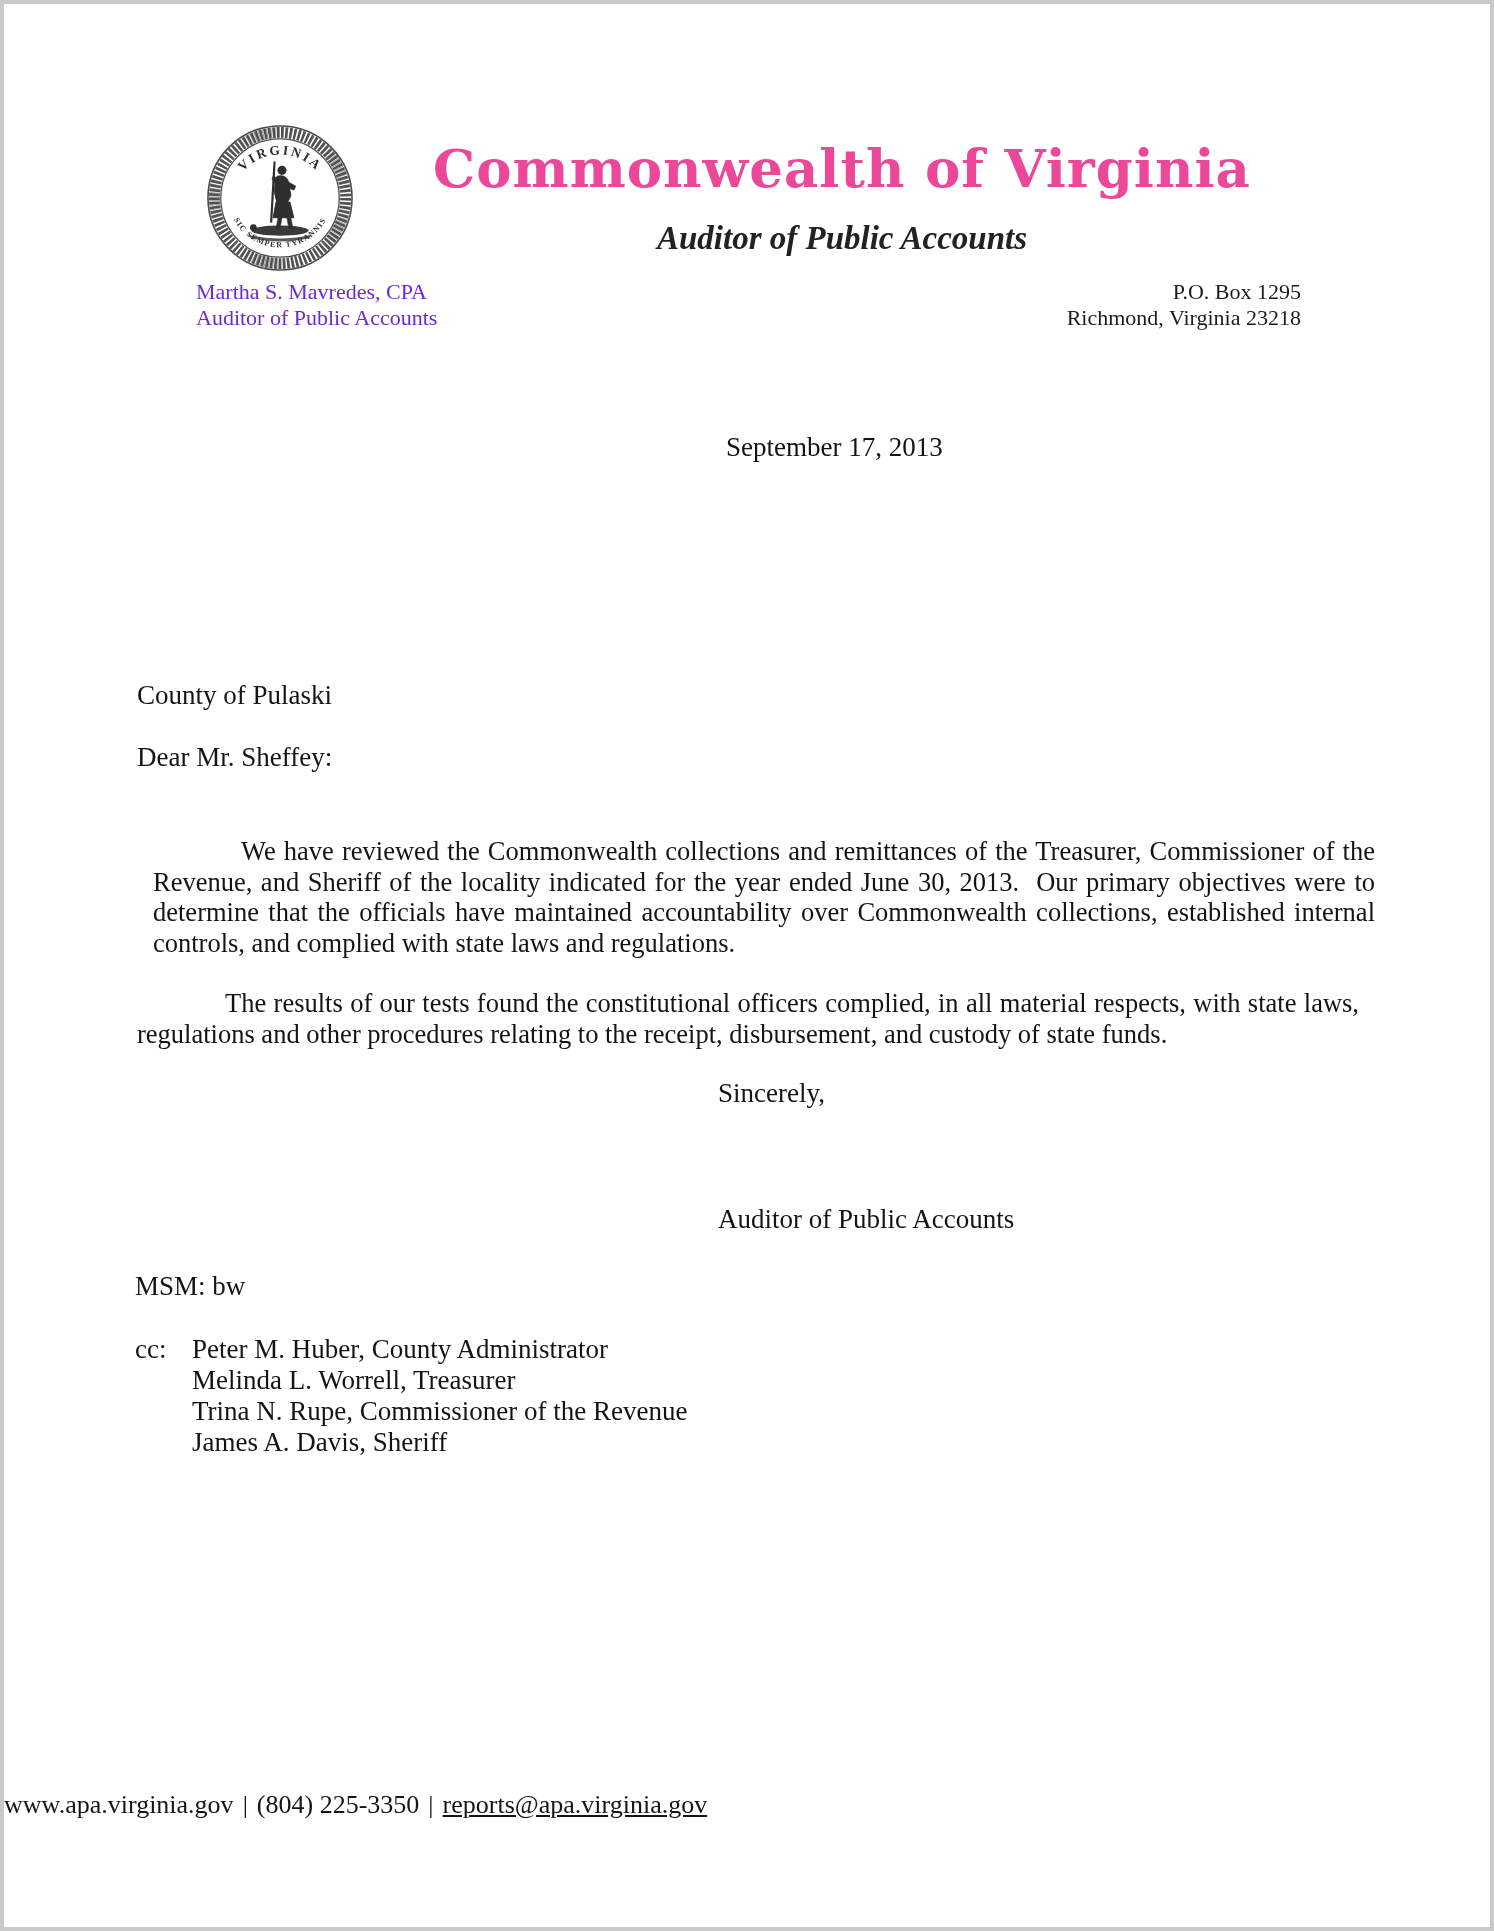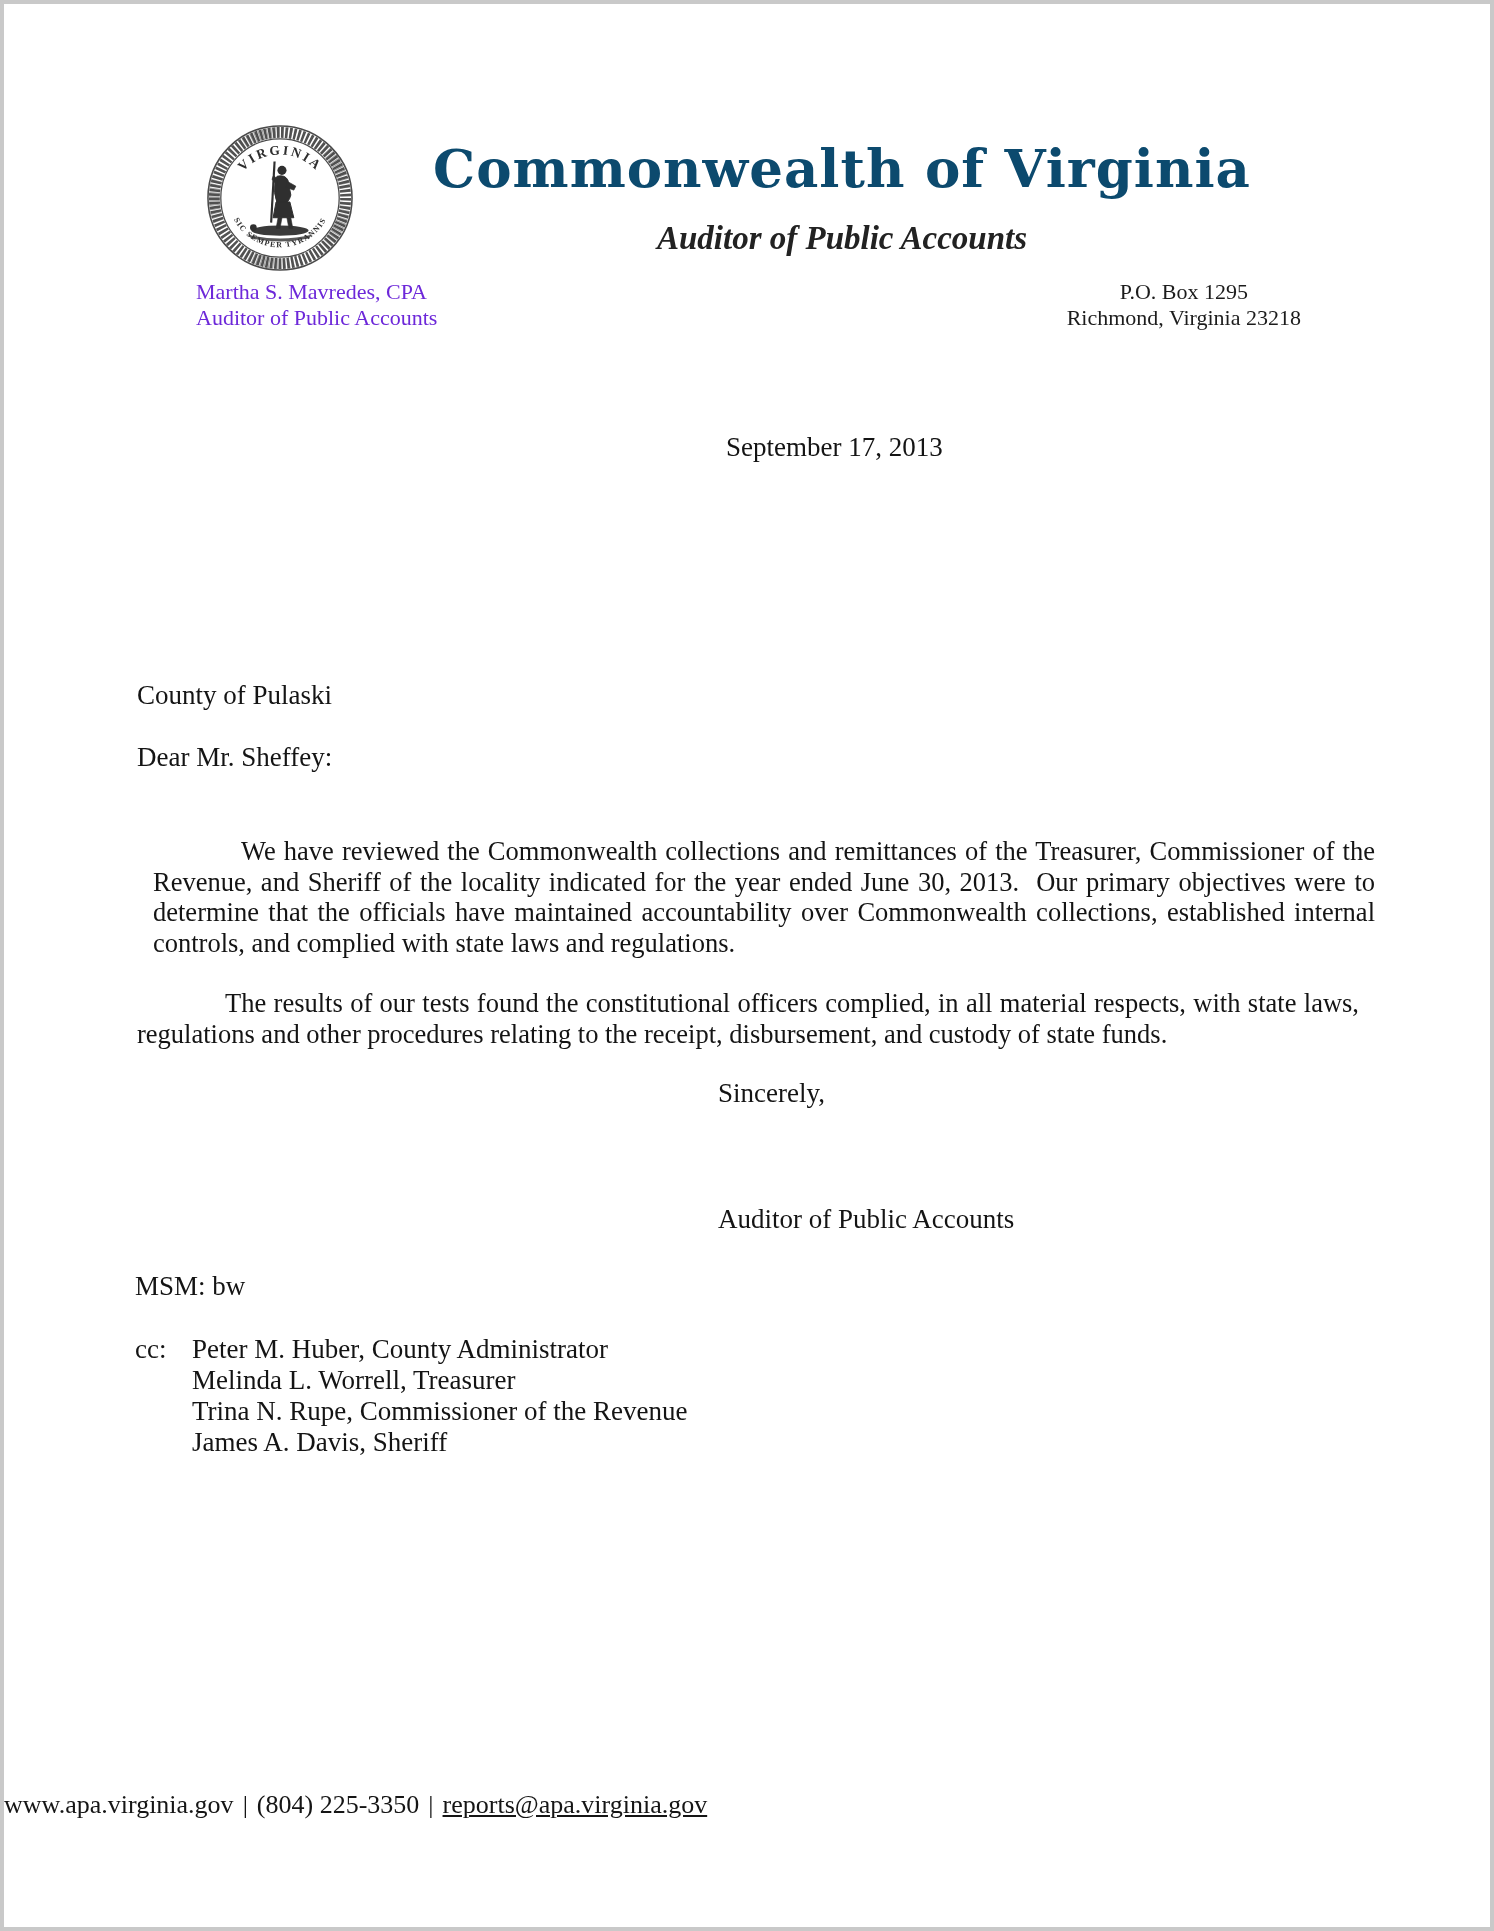--- a/index.html
+++ b/index.html
@@ -31,21 +31,21 @@
   .org-title {
     position: absolute;
     left: 250px;
     right: 60px;
     top: 133px;
     text-align: center;
     font-family: "DejaVu Serif", "Liberation Serif", serif;
     font-weight: bold;
     font-size: 53px;
     letter-spacing: 1px;
-    color: #0c4a6e;
+    color: #ec4899;
   }
   .org-subtitle {
     position: absolute;
     left: 250px;
     right: 60px;
     top: 216px;
     text-align: center;
     font-style: italic;
     font-weight: 600;
     font-size: 33px;
@@ -56,21 +56,21 @@
     left: 192px;
     top: 275px;
     font-size: 22px;
     line-height: 26px;
     color: #6d28d9;
   }
   .header-right {
     position: absolute;
     right: 189px;
     top: 275px;
-    text-align: center;
+    text-align: right;
     font-size: 22px;
     line-height: 26px;
     color: #1c1c1c;
   }
 
   
   .date-line {
     position: absolute;
     left: 722px;
     top: 428px;

